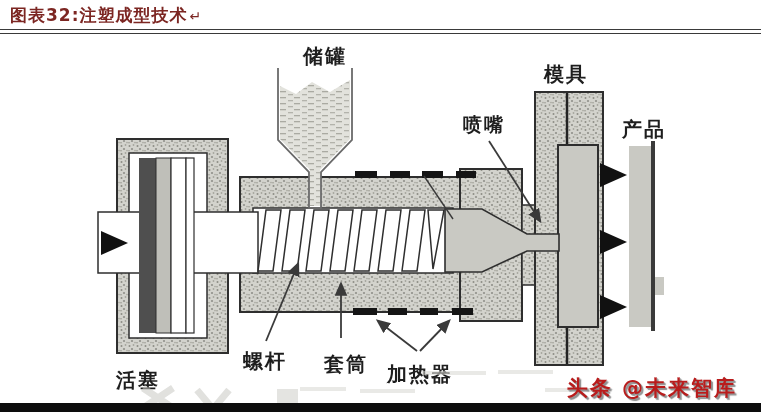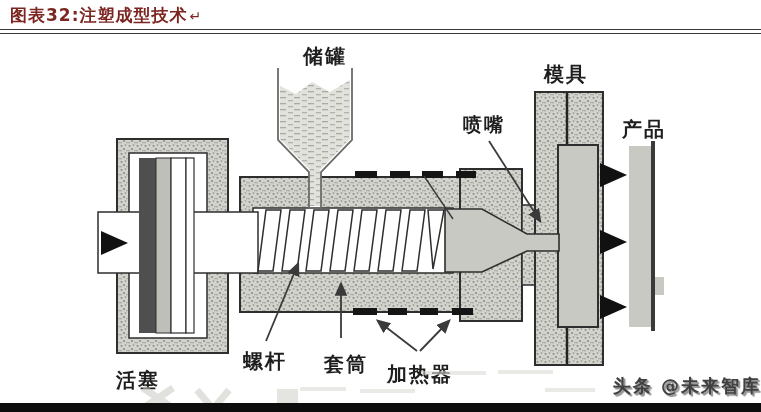--- a/index.html
+++ b/index.html
@@ -8,22 +8,22 @@
   .page{position:relative;width:761px;height:412px;background:#fff;}
   .title-row{position:absolute;left:10px;top:4px;white-space:nowrap;}
   .title{font-size:17px;font-weight:bold;color:#7c2622;letter-spacing:1px;}
   .pilcrow{font-size:14px;color:#7c2622;margin-left:2px;}
   .rule{position:absolute;left:0;right:0;top:29px;height:3px;
         border-top:1px solid #3a3a3a;border-bottom:1px solid #3a3a3a;}
   .diagram-svg{position:absolute;left:0;top:0;}
   svg text{font-family:"DejaVu Sans","Liberation Sans",sans-serif;
            font-size:20px;font-weight:600;fill:#1e1e1e;letter-spacing:2px;}
   svg text.small{font-size:19px;}
-  .watermark{position:absolute;right:0;top:374px;font-size:18px;font-weight:bold;
-             color:#404040;letter-spacing:2px;white-space:nowrap;
+  .watermark{position:absolute;right:24px;top:374px;font-size:21px;font-weight:bold;
+             color:#b91c1c;letter-spacing:2px;white-space:nowrap;
              text-shadow:2px 2px 1px #8f8f8f,1px 1px 0 #a9a9a9;}
   .bottom-bar{position:absolute;left:0;right:0;top:403px;height:9px;background:#0d0d0d;}
 </style>
 </head>
 <body>
 
 <div class="page">
 
   <div class="title-row">
     <span class="title">图表32:注塑成型技术</span><span class="pilcrow">↵</span>

